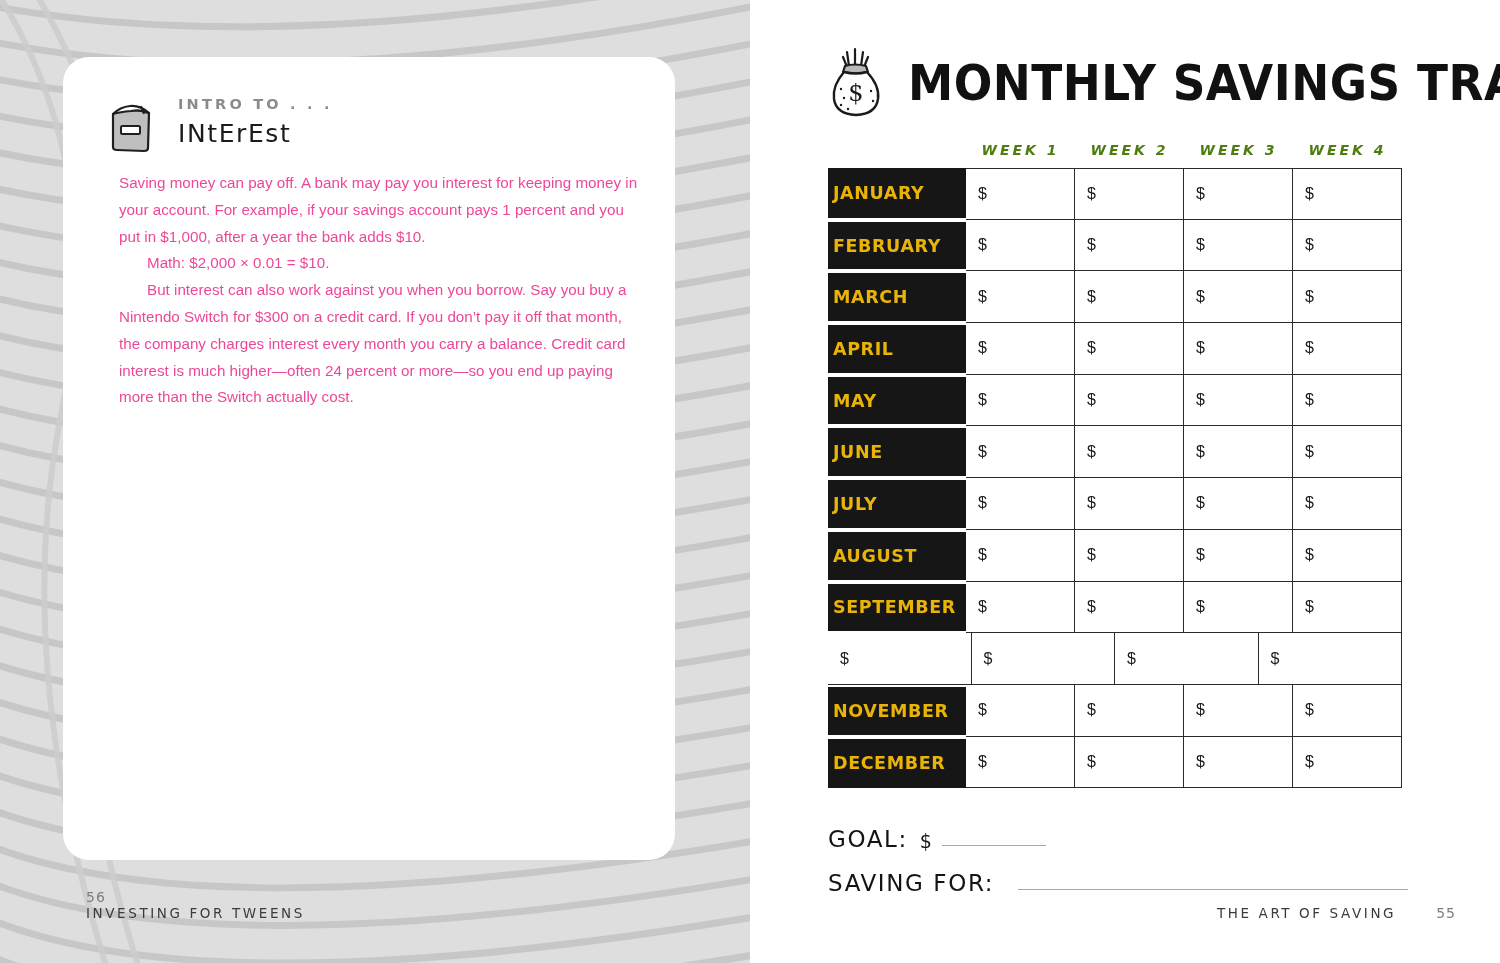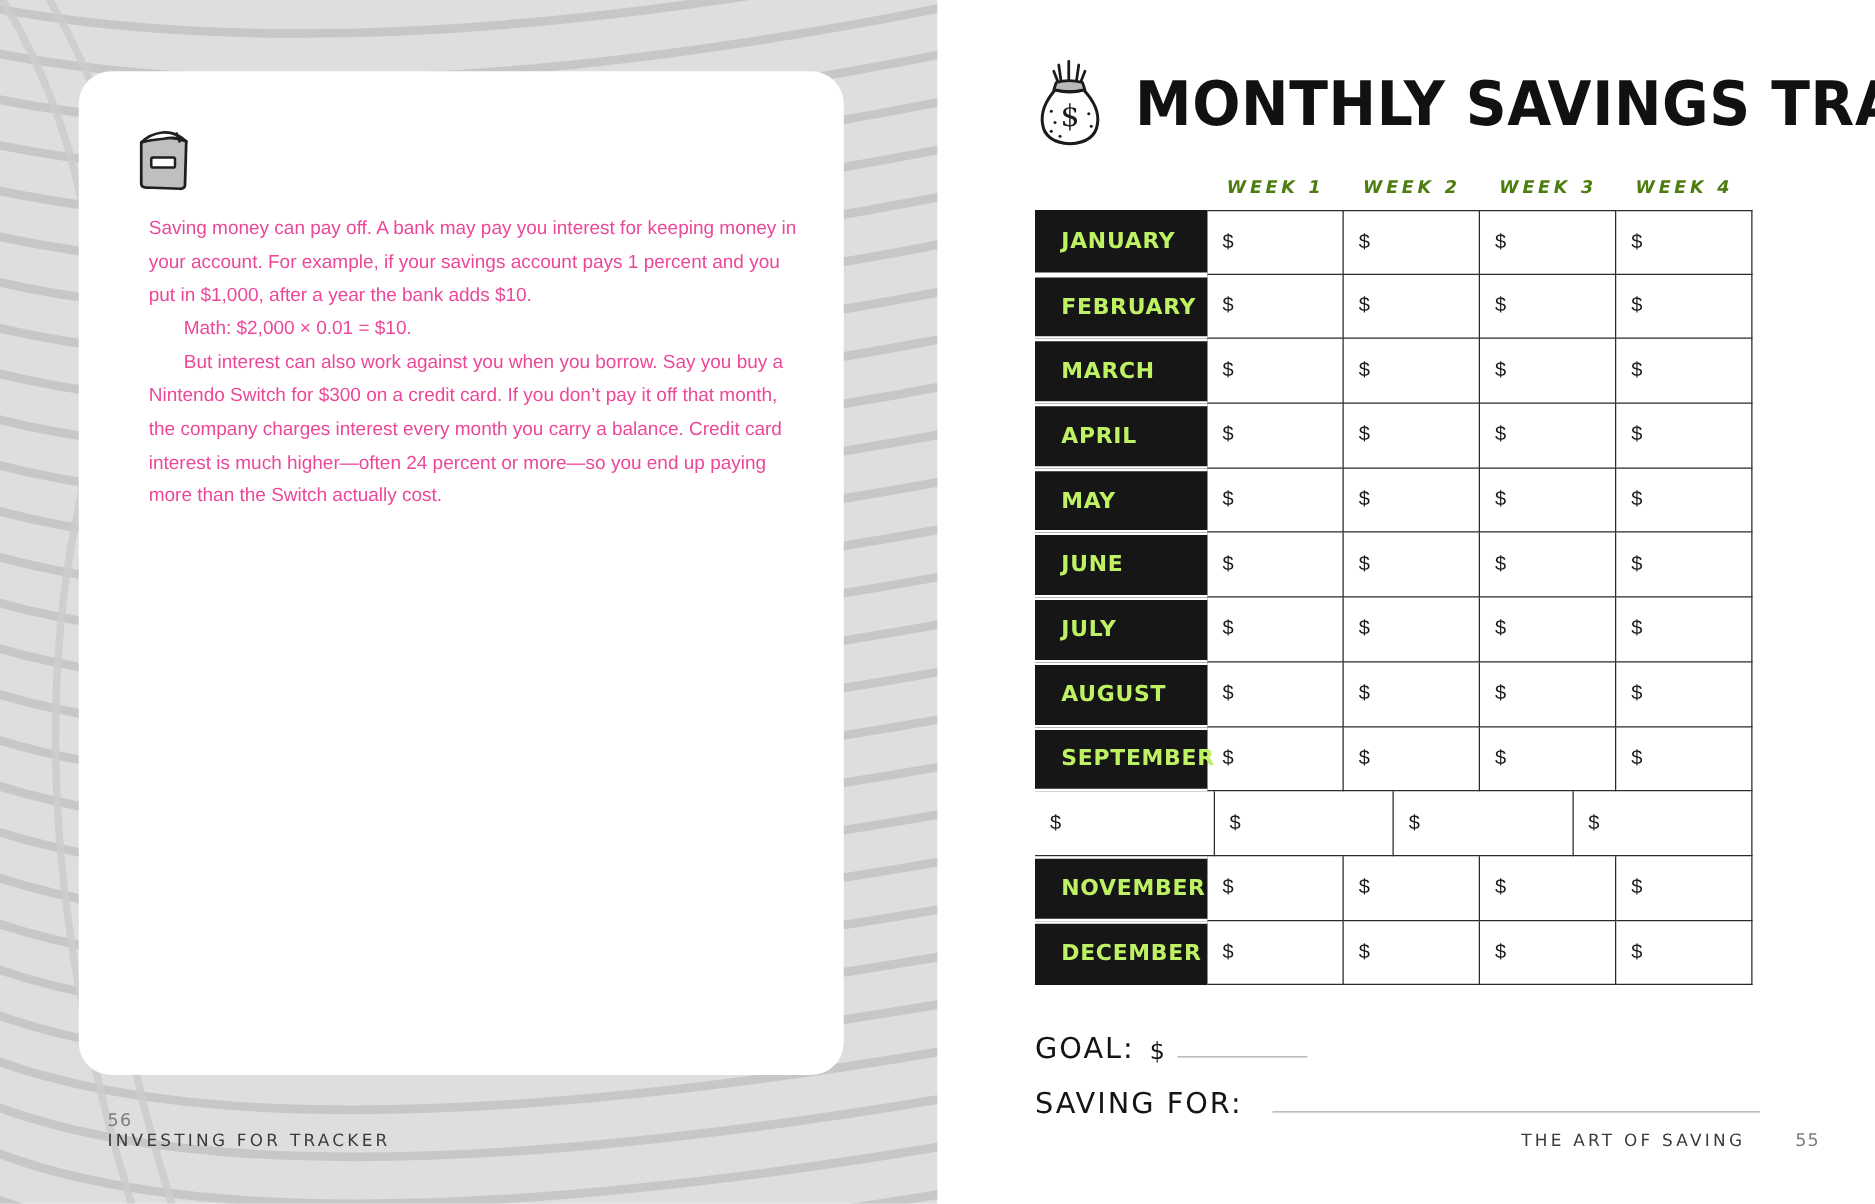--- a/index.html
+++ b/index.html
@@ -118,23 +118,23 @@
     font-style:italic;font-weight:700;
   }
   .tracker-table{
     position:absolute;left:78px;top:168px;width:574px;
   }
   .trow{display:flex;height:51.7px;}
   .trow + .trow{margin-top:0px;}
   .month-cell{
     width:138px;flex:0 0 auto;
     background:#161616;
-    color:#bef264;
+    color:#eab308;
     display:flex;align-items:center;
-    padding-left:21px;box-sizing:border-box;
+    padding-left:5px;box-sizing:border-box;
     font-size:17.5px;letter-spacing:0.6px;
     font-weight:700;
     font-family:"DejaVu Sans", sans-serif;
     border-top:2px solid #ffffff;
     border-bottom:2px solid #ffffff;
   }
   .trow:first-child .month-cell{border-top:0;}
   .trow:last-child .month-cell{border-bottom:0;}
   .amt-cell{
     flex:1 1 0;
@@ -222,34 +222,38 @@
 
     <div class="card">
 
       <div class="intro-head">
         <svg class="book-icon" viewBox="0 0 48 52" aria-hidden="true">
           <path d="M5 13 L5 46 Q 5 49 9 49 L36 50 Q 40 50 40 47 L41 12 Q 30 8 20 9 Q 10 9 5 13 Z" fill="#bfbfbf" stroke="#1f1f1f" stroke-width="2.2" stroke-linejoin="round"></path>
           <path d="M5 13 Q 12 6 22 5 Q 32 4 41 12 Q 33 8 23 10 Q 12 11 5 13 Z" fill="#ffffff" stroke="#1f1f1f" stroke-width="2.2" stroke-linejoin="round"></path>
           <path d="M33 5 L36 13" stroke="#1f1f1f" stroke-width="2" fill="none"></path>
           <rect x="13" y="25" width="19" height="8" rx="1.5" fill="#ffffff" stroke="#1f1f1f" stroke-width="2"></rect>
         </svg>
+        <div class="intro-text">
+          <div class="intro-kicker">INTRO TO . . .</div>
+          <div class="intro-title">INtErEst</div>
+        </div>
       </div>
 
       <div class="body-copy">
         <p>Saving money can pay off. A bank may pay you interest for keeping money in your account. For example, if your savings account pays 1 percent and you put in $1,000, after a year the bank adds $10.</p>
         <p class="indent">Math: $2,000 × 0.01 = $10.</p>
         <p class="indent">But interest can also work against you when you borrow. Say you buy a Nintendo Switch for $300 on a credit card. If you don’t pay it off that month, the company charges interest every month you carry a balance. Credit card interest is much higher—often 24 percent or more—so you end up paying more than the Switch actually cost.</p>
       </div>
 
 
     </div>
 
     <div class="footer-left">
       <span class="folio">56</span>
-      <span class="runhead">INVESTING FOR TRACKER</span>
+      <span class="runhead">INVESTING FOR TWEENS</span>
     </div>
   </div>
 
   <div class="page-right">
 
     <div class="tracker-head">
       <svg class="bag-icon" viewBox="0 0 56 74" aria-hidden="true">
         <path d="M19 6 L21 20 M27 3 L27 19 M35 6 L33 20 M15 11 L19 21 M40 11 L36 21" stroke="#1b1b1b" stroke-width="2.2" fill="none" stroke-linecap="round"></path>
         <path d="M17 20 Q 27 17 38 20 L40 26 Q 28 29 15 26 Z" fill="#b9b9b9" stroke="#1b1b1b" stroke-width="2.2" stroke-linejoin="round"></path>
         <path d="M16 26 Q 4 40 6 53 Q 8 68 28 69 Q 48 68 50 53 Q 52 40 39 26 Q 28 29 16 26 Z" fill="#ffffff" stroke="#1b1b1b" stroke-width="2.4" stroke-linejoin="round"></path>

